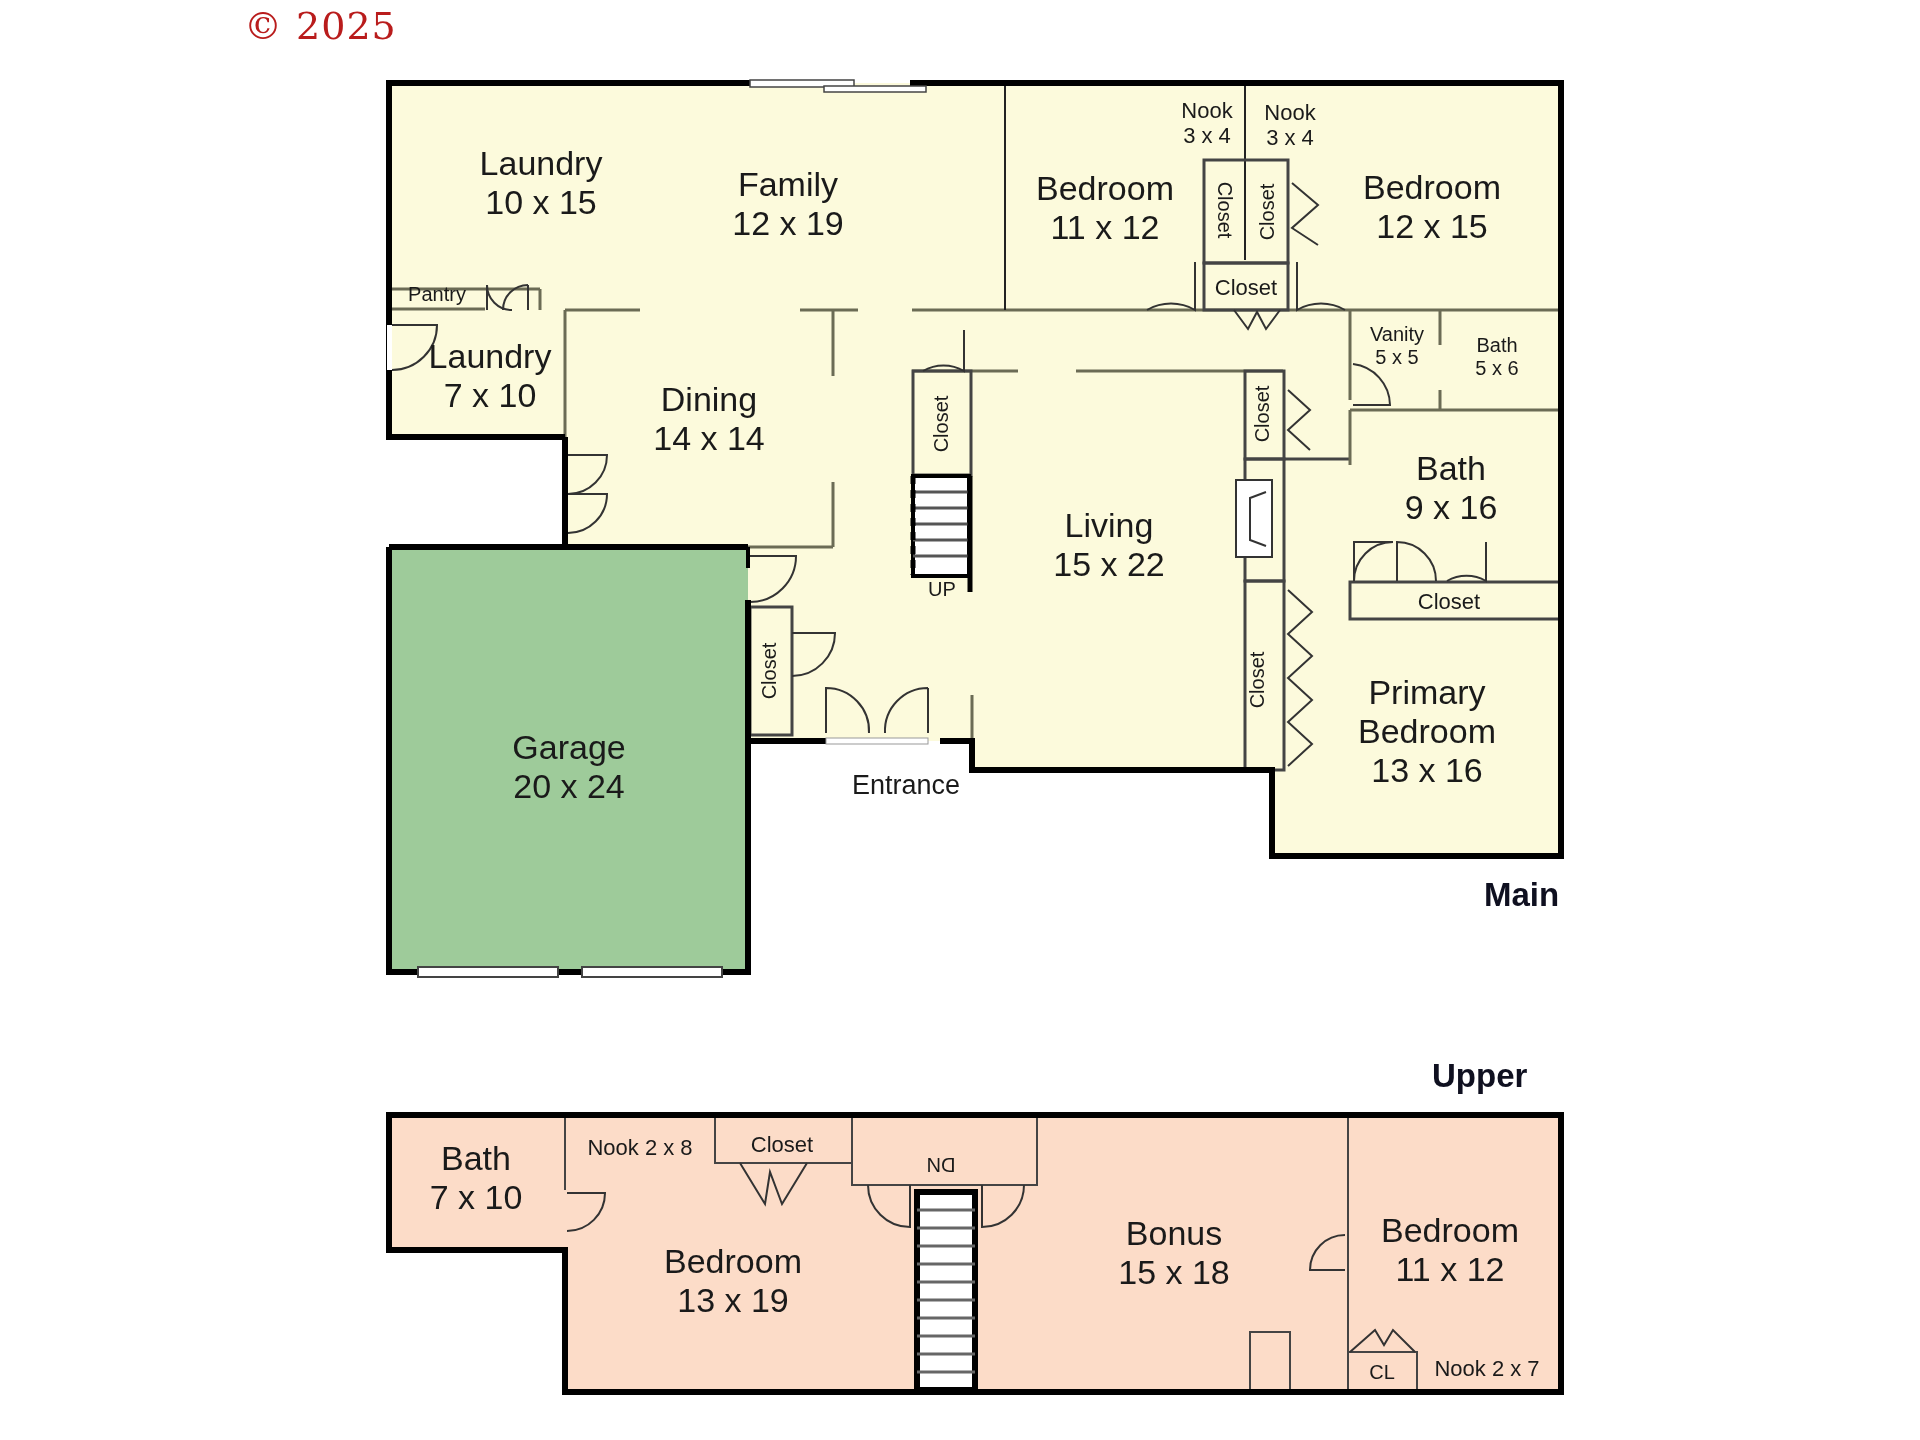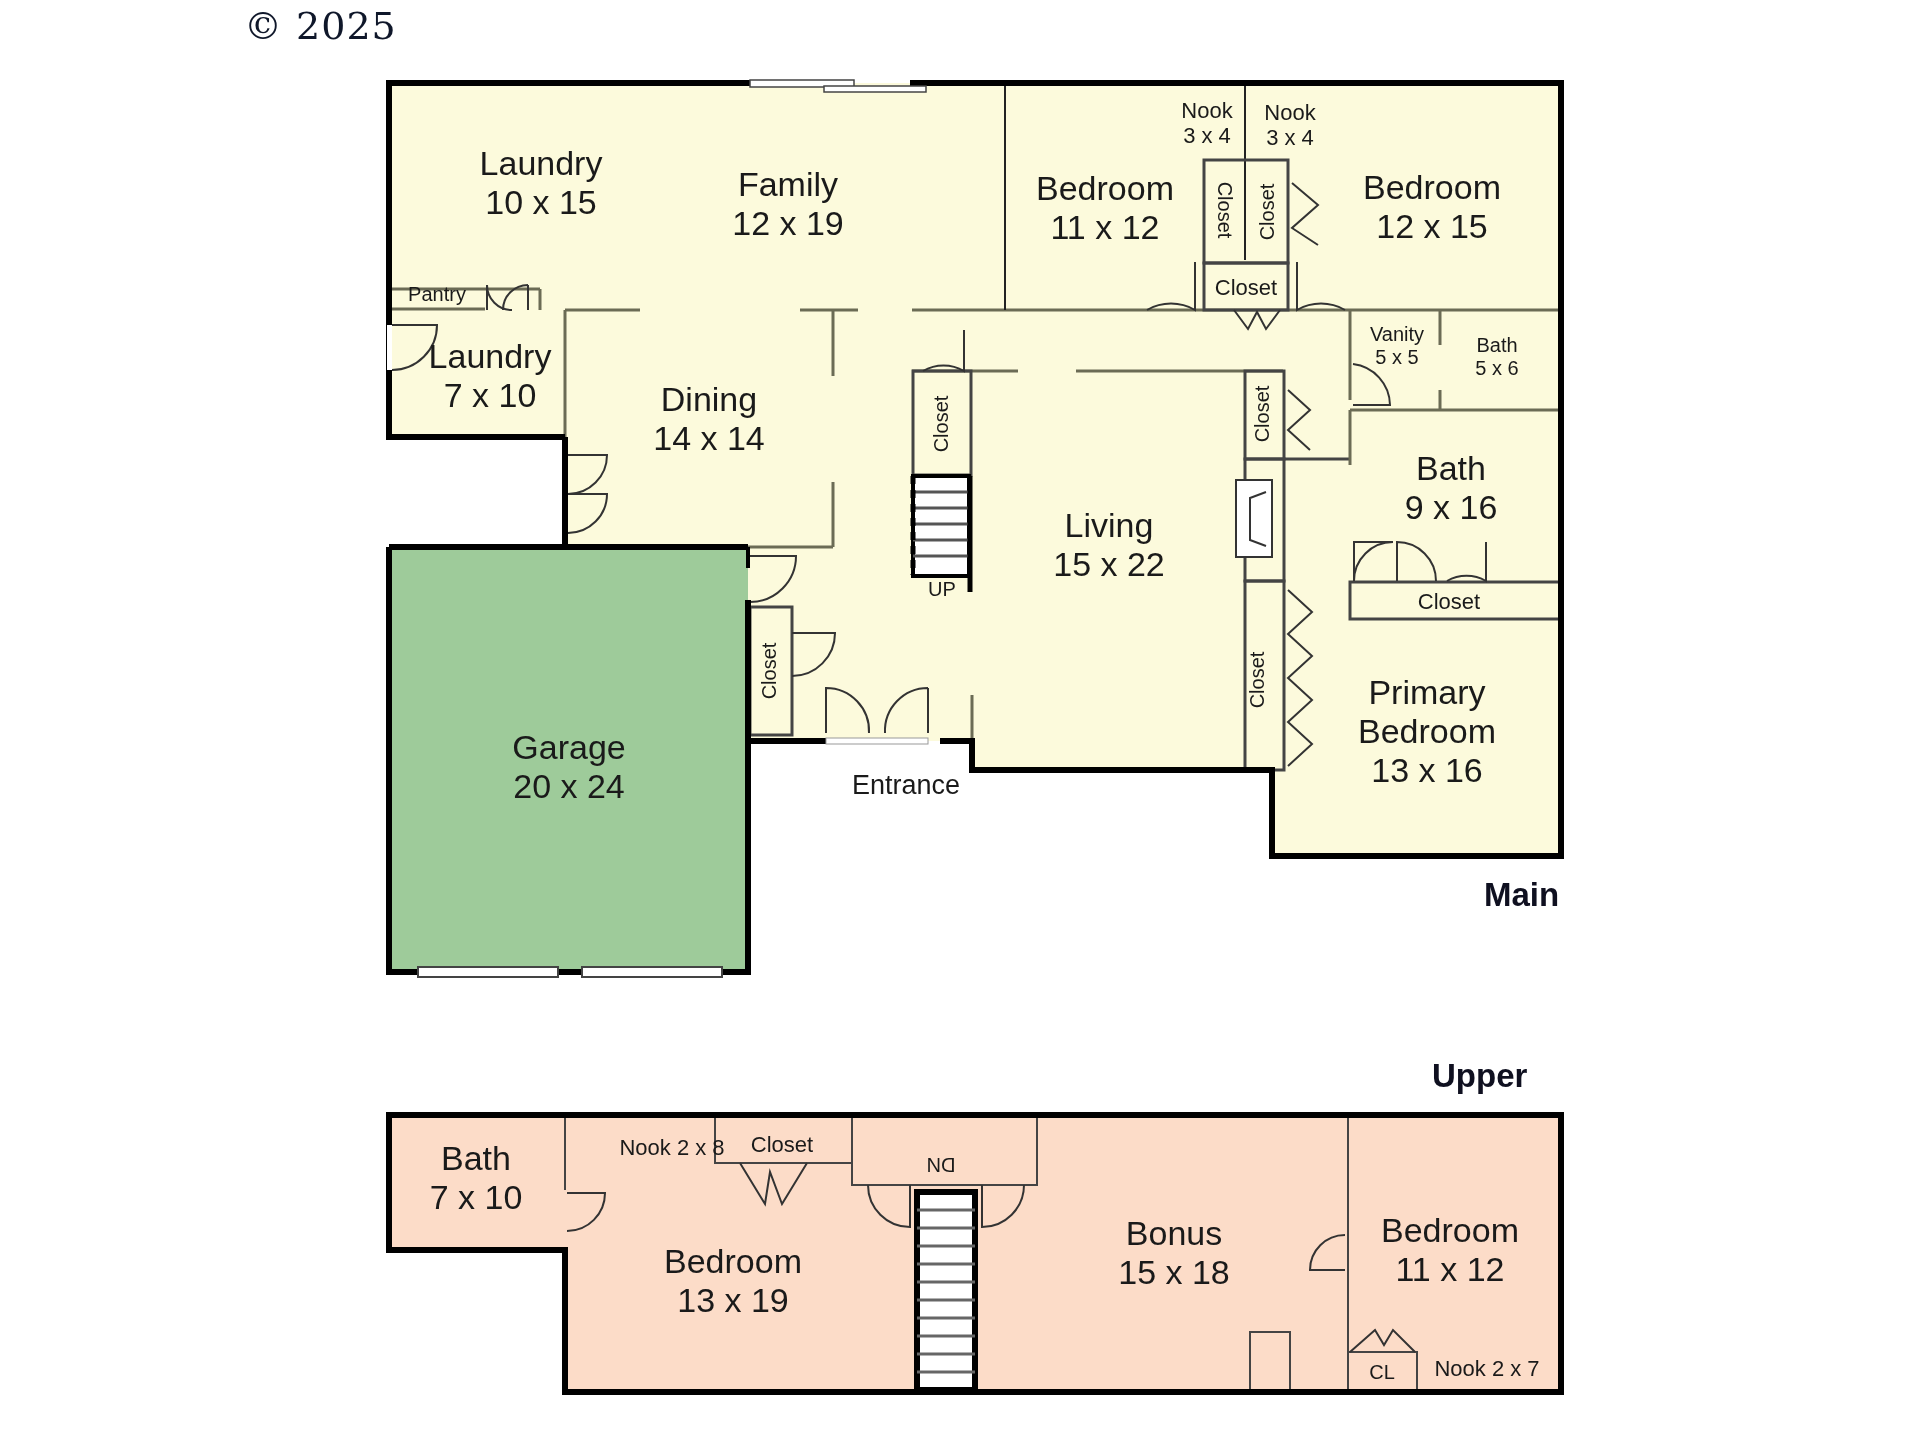--- a/index.html
+++ b/index.html
@@ -1,18 +1,18 @@
 <!DOCTYPE html>
 <html><head>
 <meta charset="utf-8">
 <style>
   html, body { margin:0; padding:0; background:#ffffff; }
   body { width:1920px; height:1440px; position:relative; overflow:hidden; font-family:"Liberation Sans", "DejaVu Sans", sans-serif; }
   #plan { position:absolute; left:0; top:0; width:1920px; height:1440px; }
-  .copyright { position:absolute; left:244px; top:4px; font-family:"DejaVu Serif", serif; font-size:38px; color:#0f172a; letter-spacing:1px; }
+  .copyright { position:absolute; left:244px; top:4px; font-family:"DejaVu Serif", serif; font-size:38px; color:#b91c1c; letter-spacing:1px; }
   .lbl { position:absolute; transform:translate(-50%,-50%); text-align:center; color:#1a1a1a; line-height:1.15; white-space:nowrap; }
   .lg { font-size:34px; }
   .md { font-size:27px; }
   .sm { font-size:22px; }
   .xs { font-size:20px; }
   .vert { transform:translate(-50%,-50%) rotate(-90deg); }
   .vert-r { transform:translate(-50%,-50%) rotate(90deg); }
   .floor-title { position:absolute; font-weight:bold; font-size:33px; color:#0f1020; }
 </style>
 </head>
@@ -242,21 +242,21 @@
   <div>Bedroom</div>
   <div>13 x 16</div>
 </div>
 <div class="floor-title" style="left:1440px;top:876px;margin-left:44px;">Main</div>
 
 <div class="floor-title" style="left:1432px;top:1057px;">Upper</div>
 <div class="lbl lg" style="left:476px;top:1178px;">
   <div>Bath</div>
   <div>7 x 10</div>
 </div>
-<div class="lbl sm" style="left:640px;top:1148px;margin-left:32px;">Nook 2 x 8</div>
+<div class="lbl sm" style="left:640px;top:1148px;">Nook 2 x 8</div>
 <div class="lbl sm" style="left:782px;top:1145px;">Closet</div>
 <div class="lbl xs" style="left:941px;top:1164px;transform:translate(-50%,-50%) rotate(180deg);">DN</div>
 <div class="lbl lg" style="left:733px;top:1281px;">
   <div>Bedroom</div>
   <div>13 x 19</div>
 </div>
 <div class="lbl lg" style="left:1143px;top:1253px;margin-left:31px;">
   <div>Bonus</div>
   <div>15 x 18</div>
 </div>

